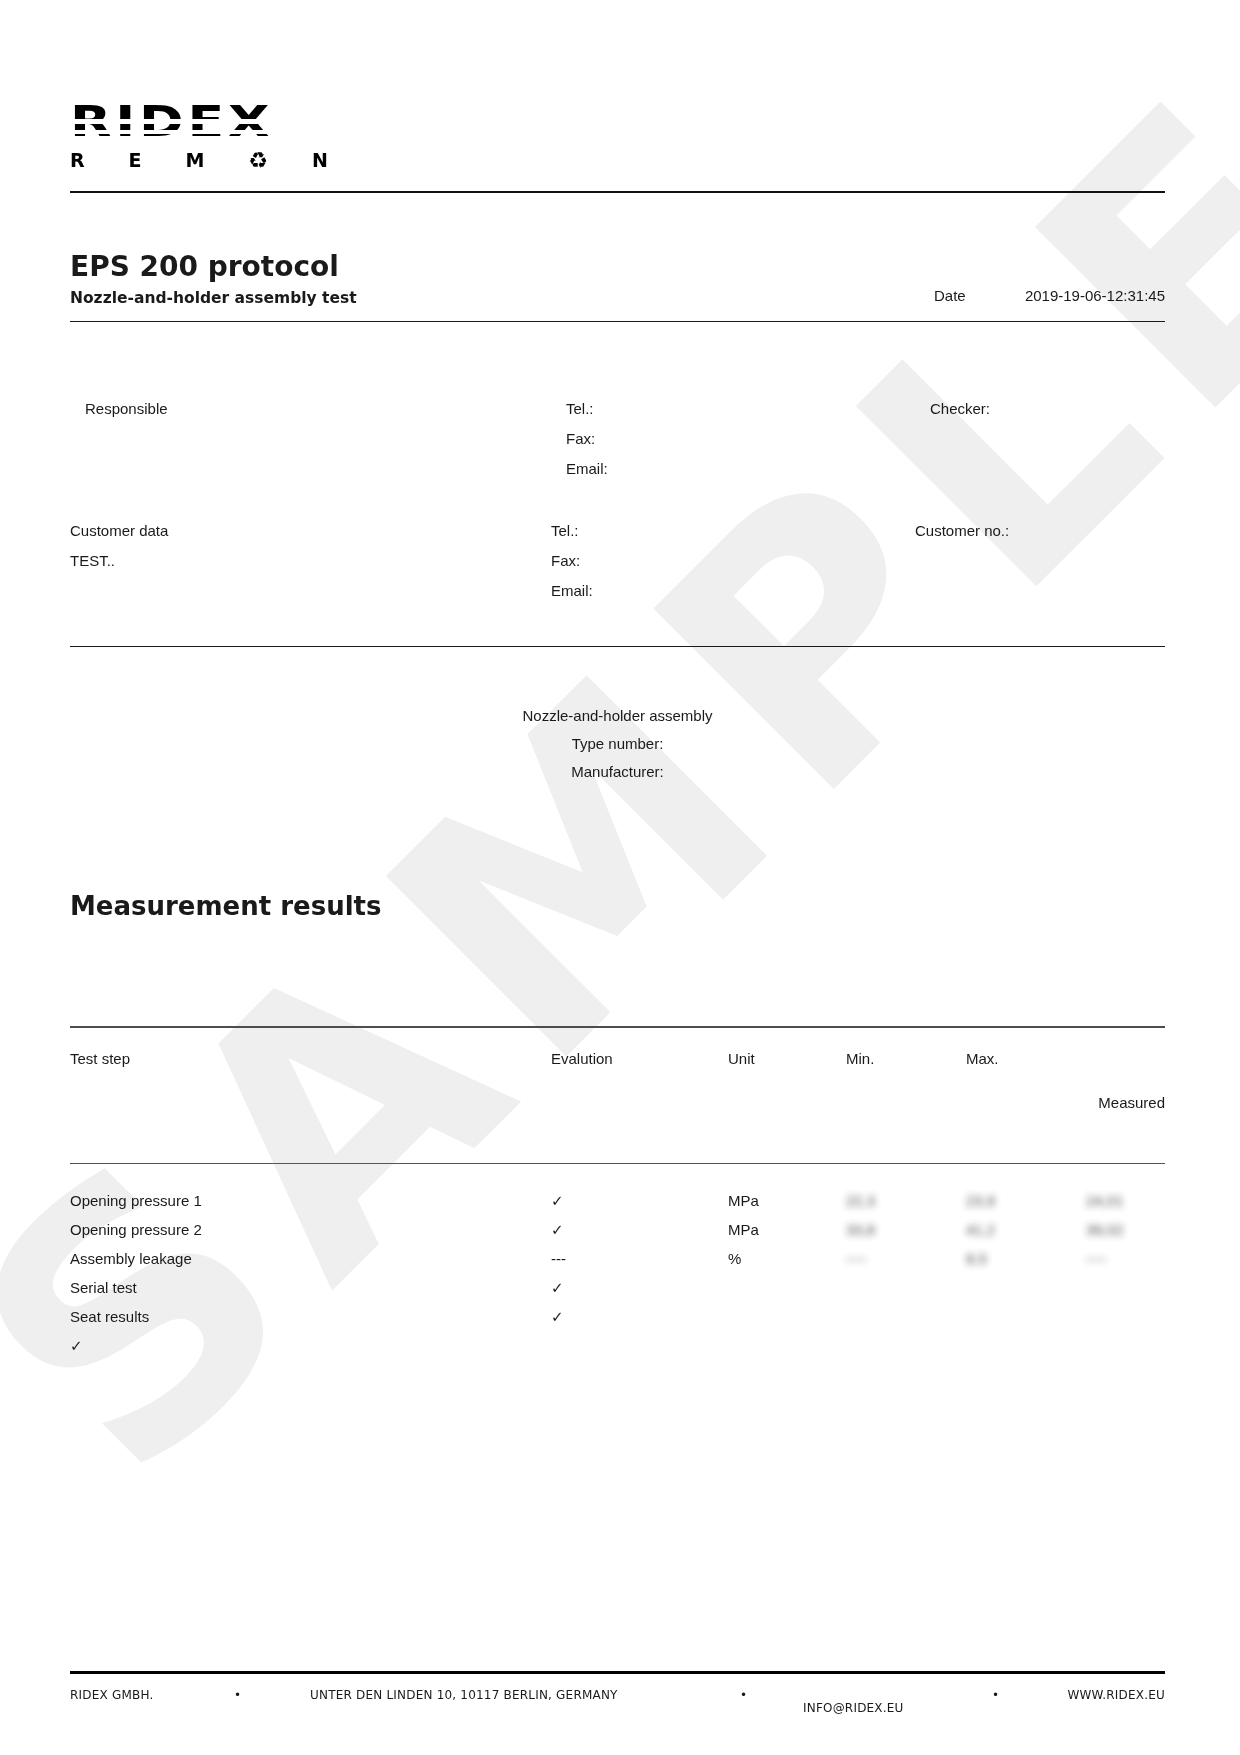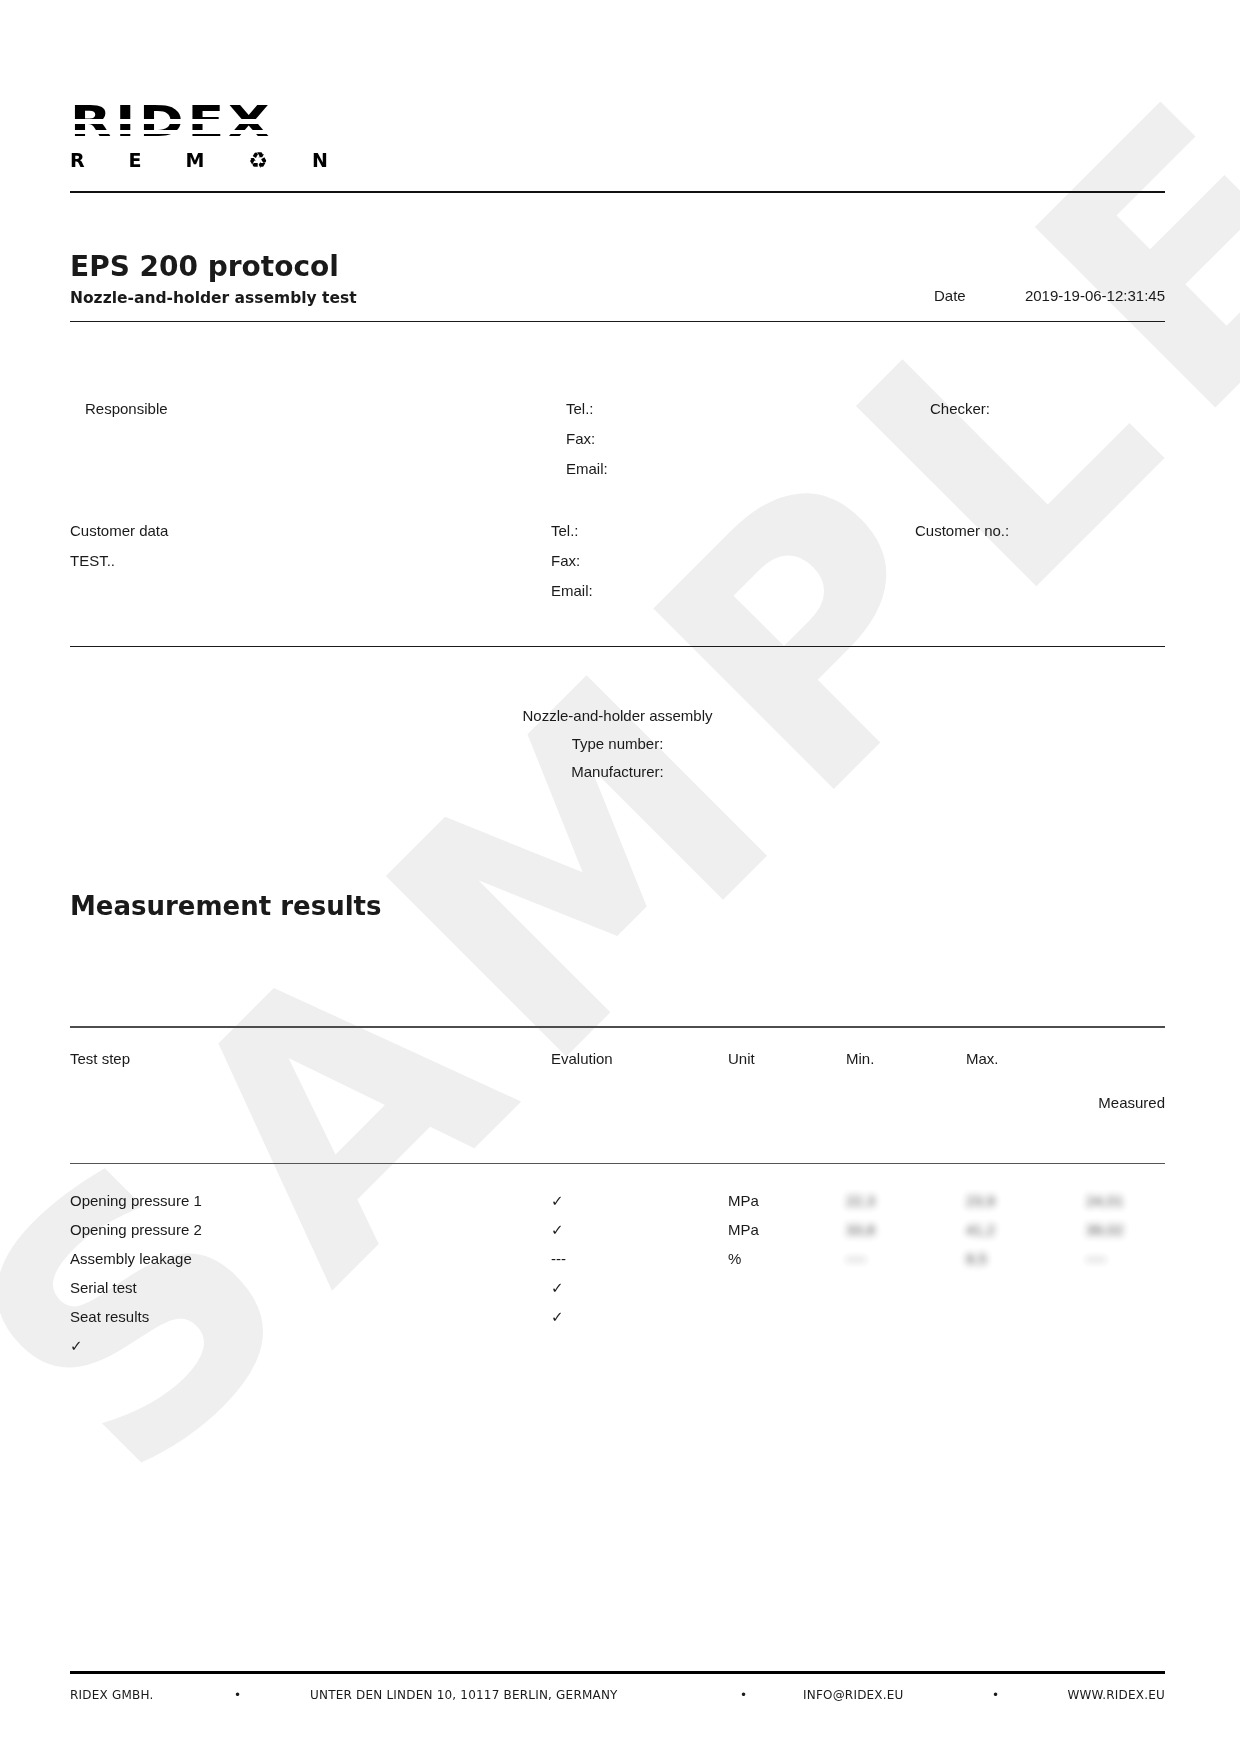--- a/index.html
+++ b/index.html
@@ -60,21 +60,21 @@
   .check{font-size:15px;}
   .blurred{filter:blur(3.5px);color:#3c3c3c;opacity:.9;}
   
   .footer{position:absolute;left:70px;right:75px;top:1688px;height:16px;
     font-family:"DejaVu Sans",sans-serif;font-weight:normal;font-size:12px;letter-spacing:.2px;}
   .footer span{position:absolute;top:0;white-space:nowrap;}
   .f-0{left:0;}
   .f-s1{left:164px;}
   .f-1{left:240px;}
   .f-s2{left:670px;}
-  .f-2{left:733px;}
+  .f-2{left:733px;margin-top:13px;}
   .f-s3{left:922px;}
   .f-3{right:0;}
 </style>
 </head>
 <body>
 
 <div class="layer">
   <div class="watermark">SAMPLE</div>
 </div>
 

